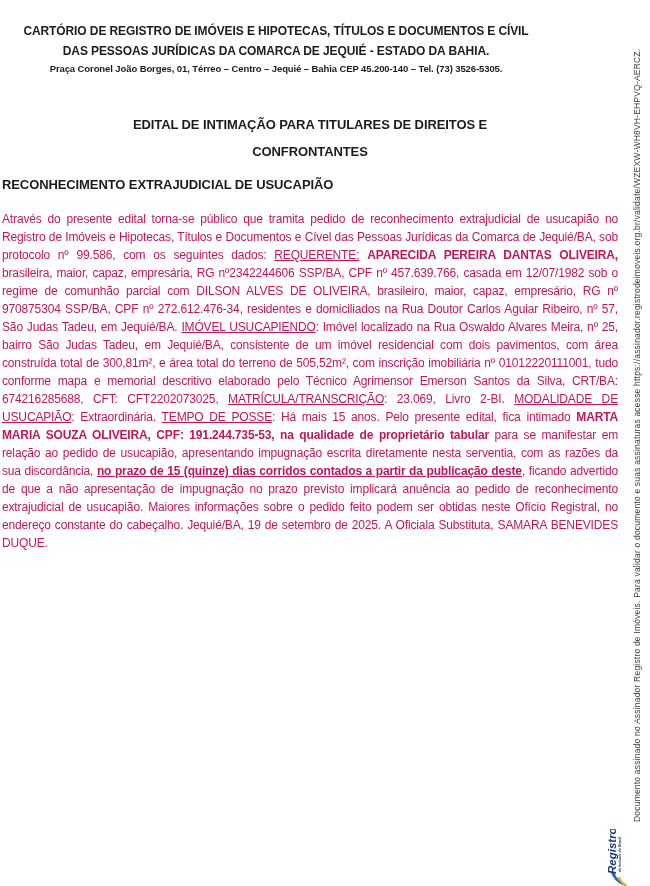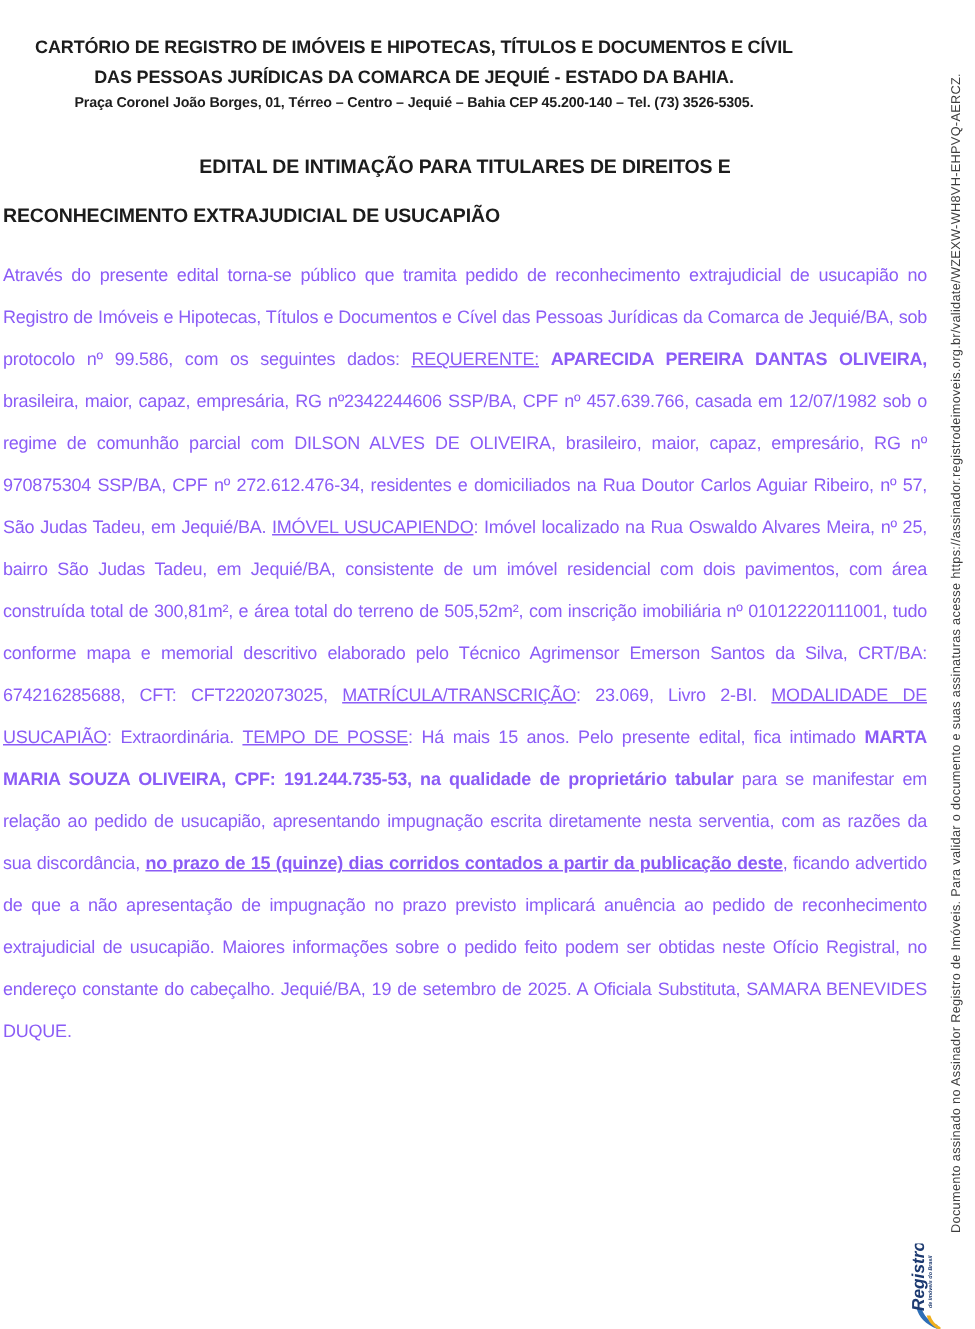--- a/index.html
+++ b/index.html
@@ -8,29 +8,29 @@
     width:646px;height:886px;
     background:#ffffff;
     overflow:hidden;
     font-family:"Liberation Sans",sans-serif;
     color:#1c1c1c;
   }
   .content{position:absolute;left:2px;top:0;width:616px;}
   .header{width:548px;text-align:center;padding-top:21px;}
   .header-line{font-size:12px;font-weight:700;line-height:20px;letter-spacing:-0.1px;}
   .header-address{font-size:9.5px;font-weight:700;line-height:16px;letter-spacing:-0.1px;}
-  .title-block{margin-top:20px;text-align:center;}
+  .title-block{margin-top:34px;text-align:center;}
   .title-line{font-size:13px;font-weight:700;line-height:27px;letter-spacing:-0.1px;}
   .subtitle{margin-top:6px;font-size:13px;font-weight:700;line-height:27px;letter-spacing:-0.1px;}
   .body-text{
     font-size:12px;
-    line-height:28px;
+    line-height:18px;
     text-align:justify;
     letter-spacing:-0.15px;
-    color:#8b5cf6;
+    color:#be185d;
   }
   .seg-b{font-weight:700;}
   .seg-u{text-decoration:underline;}
   .vtext{
     position:absolute;
     top:4px;right:4px;height:818px;
     writing-mode:vertical-rl;
     transform:rotate(180deg);
     font-size:8.5px;
     letter-spacing:0.2px;
@@ -54,20 +54,21 @@
   <div class="content">
 
     <div class="header">
       <div class="header-line">CARTÓRIO DE REGISTRO DE IMÓVEIS E HIPOTECAS, TÍTULOS E DOCUMENTOS E CÍVIL</div>
       <div class="header-line">DAS PESSOAS JURÍDICAS DA COMARCA DE JEQUIÉ - ESTADO DA BAHIA.</div>
       <div class="header-address">Praça Coronel João Borges, 01, Térreo – Centro – Jequié – Bahia CEP 45.200-140 – Tel. (73) 3526-5305.</div>
     </div>
 
     <div class="title-block">
       <div class="title-line">EDITAL DE INTIMAÇÃO PARA TITULARES DE DIREITOS E</div>
+      <div class="title-line">CONFRONTANTES</div>
     </div>
 
     <div class="subtitle">RECONHECIMENTO EXTRAJUDICIAL DE USUCAPIÃO</div>
 
     <p class="body-text"><span>Através do presente edital torna-se público que tramita pedido de reconhecimento extrajudicial de usucapião no Registro de Imóveis e Hipotecas, Títulos e Documentos e Cível das Pessoas Jurídicas da Comarca de Jequié/BA, sob protocolo nº 99.586, com os seguintes dados: </span><span class="seg-u">REQUERENTE:</span><span> </span><span class="seg-b">APARECIDA PEREIRA DANTAS OLIVEIRA,</span><span> brasileira, maior, capaz, empresária, RG nº2342244606 SSP/BA, CPF nº 457.639.766, casada em 12/07/1982 sob o regime de comunhão parcial com DILSON ALVES DE OLIVEIRA, brasileiro, maior, capaz, empresário, RG nº 970875304 SSP/BA, CPF nº 272.612.476-34, residentes e domiciliados na Rua Doutor Carlos Aguiar Ribeiro, nº 57, São Judas Tadeu, em Jequié/BA. </span><span class="seg-u">IMÓVEL USUCAPIENDO</span><span>: Imóvel localizado na Rua Oswaldo Alvares Meira, nº 25, bairro São Judas Tadeu, em Jequié/BA, consistente de um imóvel residencial com dois pavimentos, com área construída total de 300,81m², e área total do terreno de 505,52m², com inscrição imobiliária nº 01012220111001, tudo conforme mapa e memorial descritivo elaborado pelo Técnico Agrimensor Emerson Santos da Silva, CRT/BA: 674216285688, CFT: CFT2202073025, </span><span class="seg-u">MATRÍCULA/TRANSCRIÇÃO</span><span>: 23.069, Livro 2-BI. </span><span class="seg-u">MODALIDADE DE USUCAPIÃO</span><span>: Extraordinária. </span><span class="seg-u">TEMPO DE POSSE</span><span>: Há mais 15 anos. Pelo presente edital, fica intimado </span><span class="seg-b">MARTA MARIA SOUZA OLIVEIRA, CPF: 191.244.735-53, na qualidade de proprietário tabular</span><span> para se manifestar em relação ao pedido de usucapião, apresentando impugnação escrita diretamente nesta serventia, com as razões da sua discordância, </span><span class="seg-b seg-u">no prazo de 15 (quinze) dias corridos contados a partir da publicação deste</span><span>, ficando advertido de que a não apresentação de impugnação no prazo previsto implicará anuência ao pedido de reconhecimento extrajudicial de usucapião. Maiores informações sobre o pedido feito podem ser obtidas neste Ofício Registral, no endereço constante do cabeçalho. Jequié/BA, 19 de setembro de 2025. A Oficiala Substituta, SAMARA BENEVIDES DUQUE.</span></p>
 
   </div>
 
   <div class="vtext">Documento assinado no Assinador Registro de Imóveis. Para validar o documento e suas assinaturas acesse https://assinador.registrodeimoveis.org.br/validate/WZEXW-WH8VH-EHPVQ-AERCZ.</div>
 

